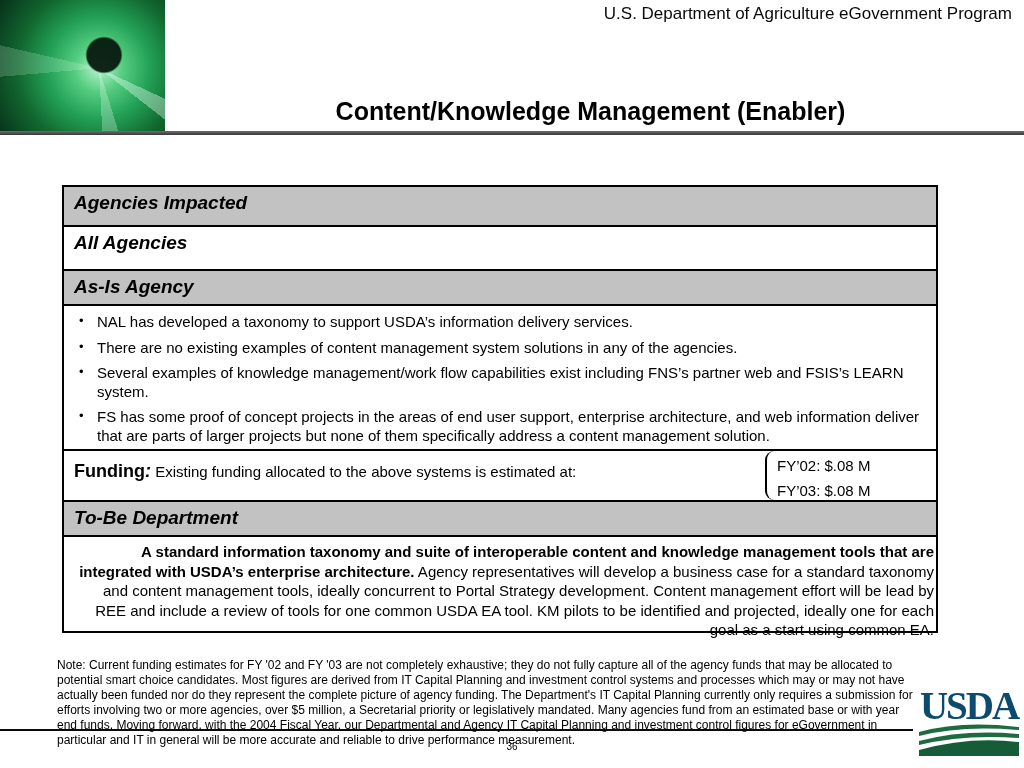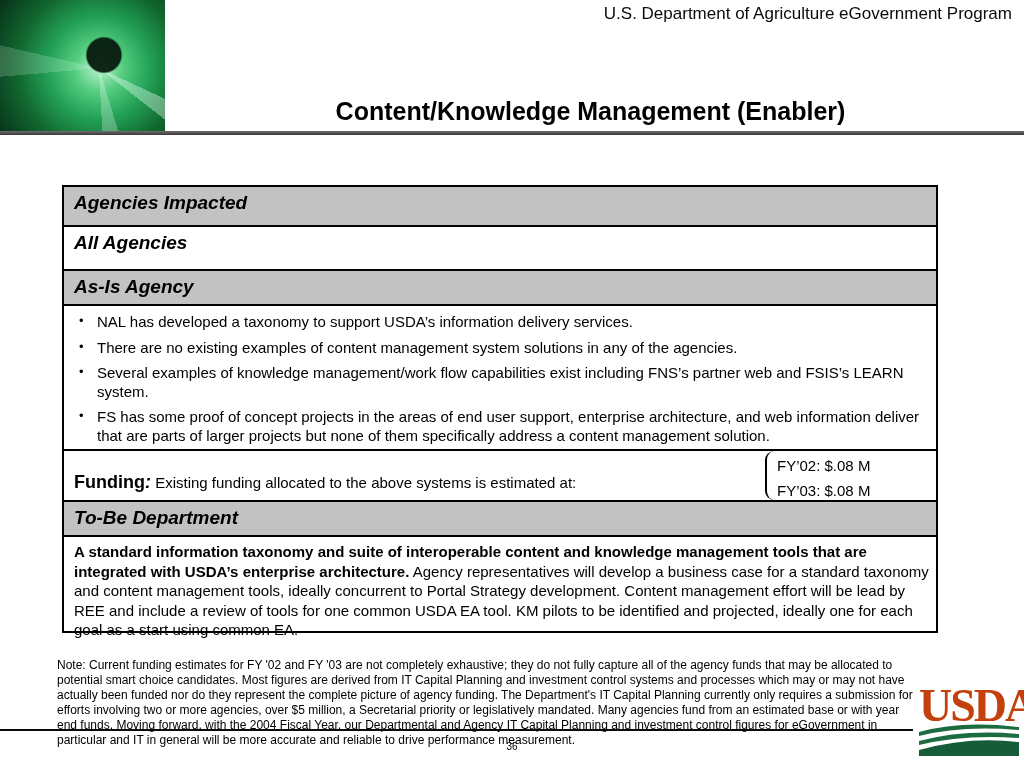--- a/index.html
+++ b/index.html
@@ -42,41 +42,41 @@
   .r4{height:145px;}
   .r5{height:51px;display:flex;}
   .r6{height:35px;}
   .r7{height:96px;}
   .bullets{list-style:none;margin:0;padding:7px 14px 0 0;}
   .bullets li{
     position:relative;padding-left:33px;margin-bottom:7px;
     font-size:15px;line-height:18.5px;
   }
   .bullets .dot{position:absolute;left:15px;top:-1px;font-size:13px;}
-  .funding-left{flex:1;padding:21px 8px 0 10px;font-size:15px;}
+  .funding-left{flex:1;padding:10px 8px 0 10px;font-size:15px;}
   .funding-label{font-size:18px;font-weight:bold;}
   .funding-colon{font-size:18px;font-weight:bold;font-style:italic;}
   .funding-right{
     width:171px;border-left:2px solid #000;box-sizing:border-box;
     padding:2px 0 0 10px;font-size:15px;line-height:25px;border-radius:9px;
   }
-  .tobe-body{padding:5px 2px 0 10px;font-size:15px;line-height:19.5px;}
+  .tobe-body{padding:5px 2px 0 10px;font-size:15px;line-height:19.5px;text-align:right;}
   .tobe-body b{font-weight:bold;}
   
   .note{
     position:absolute;left:57px;top:658px;width:856px;
     font-size:12px;line-height:15px;color:#000;
   }
   .note .u{text-decoration:underline;}
   .footer-rule{position:absolute;left:0;top:729px;width:913px;height:2px;background:#0a0a0a;}
   .page-number{position:absolute;left:0;right:0;top:741px;text-align:center;font-size:10px;}
   .usda-logo{position:absolute;left:919px;top:687px;width:100px;text-align:center;}
   .usda-wordmark{
     font-family:"Liberation Serif", serif;font-weight:bold;
-    font-size:46px;line-height:37px;color:#c2410c;letter-spacing:-2px;
+    font-size:39px;line-height:37px;color:#0c4a6e;letter-spacing:-2px;
   }
   .usda-field{display:block;margin-top:-2px;}
 </style>
 </head>
 <body>
 
 <div class="page">
 
   <div class="globe-photo"></div>
   <div class="program-label">U.S. Department of Agriculture eGovernment Program</div>

